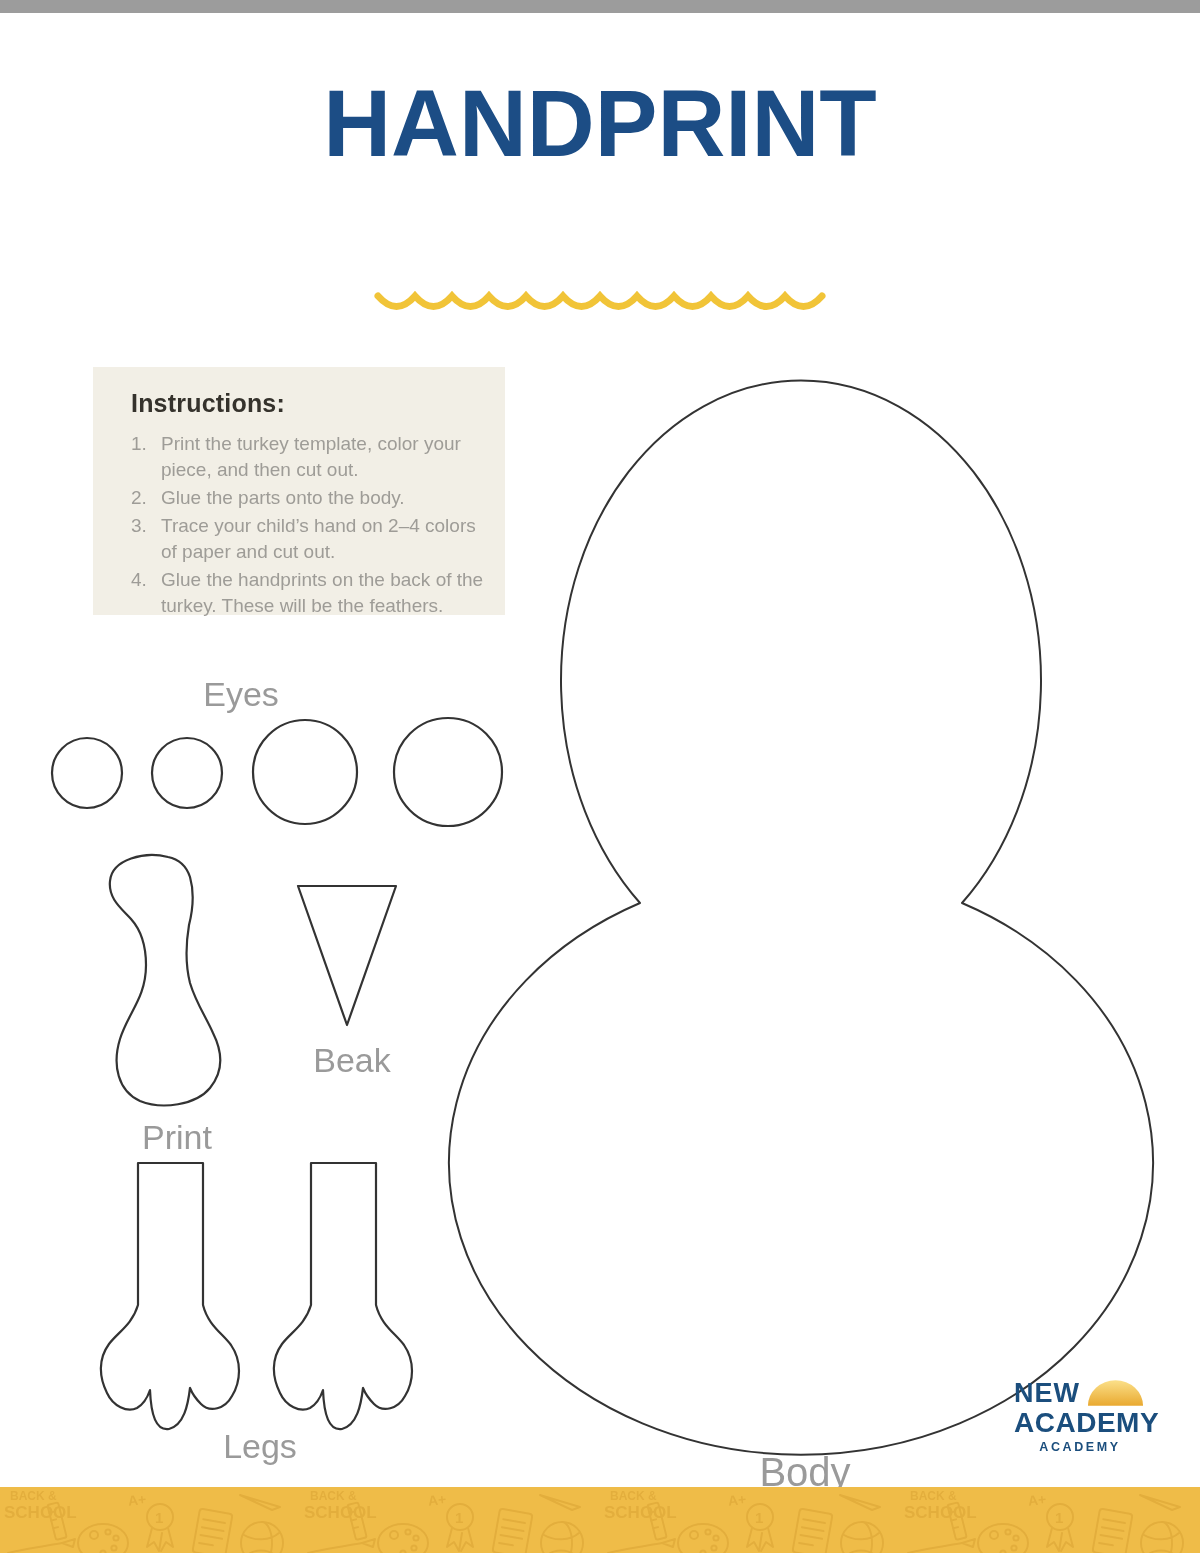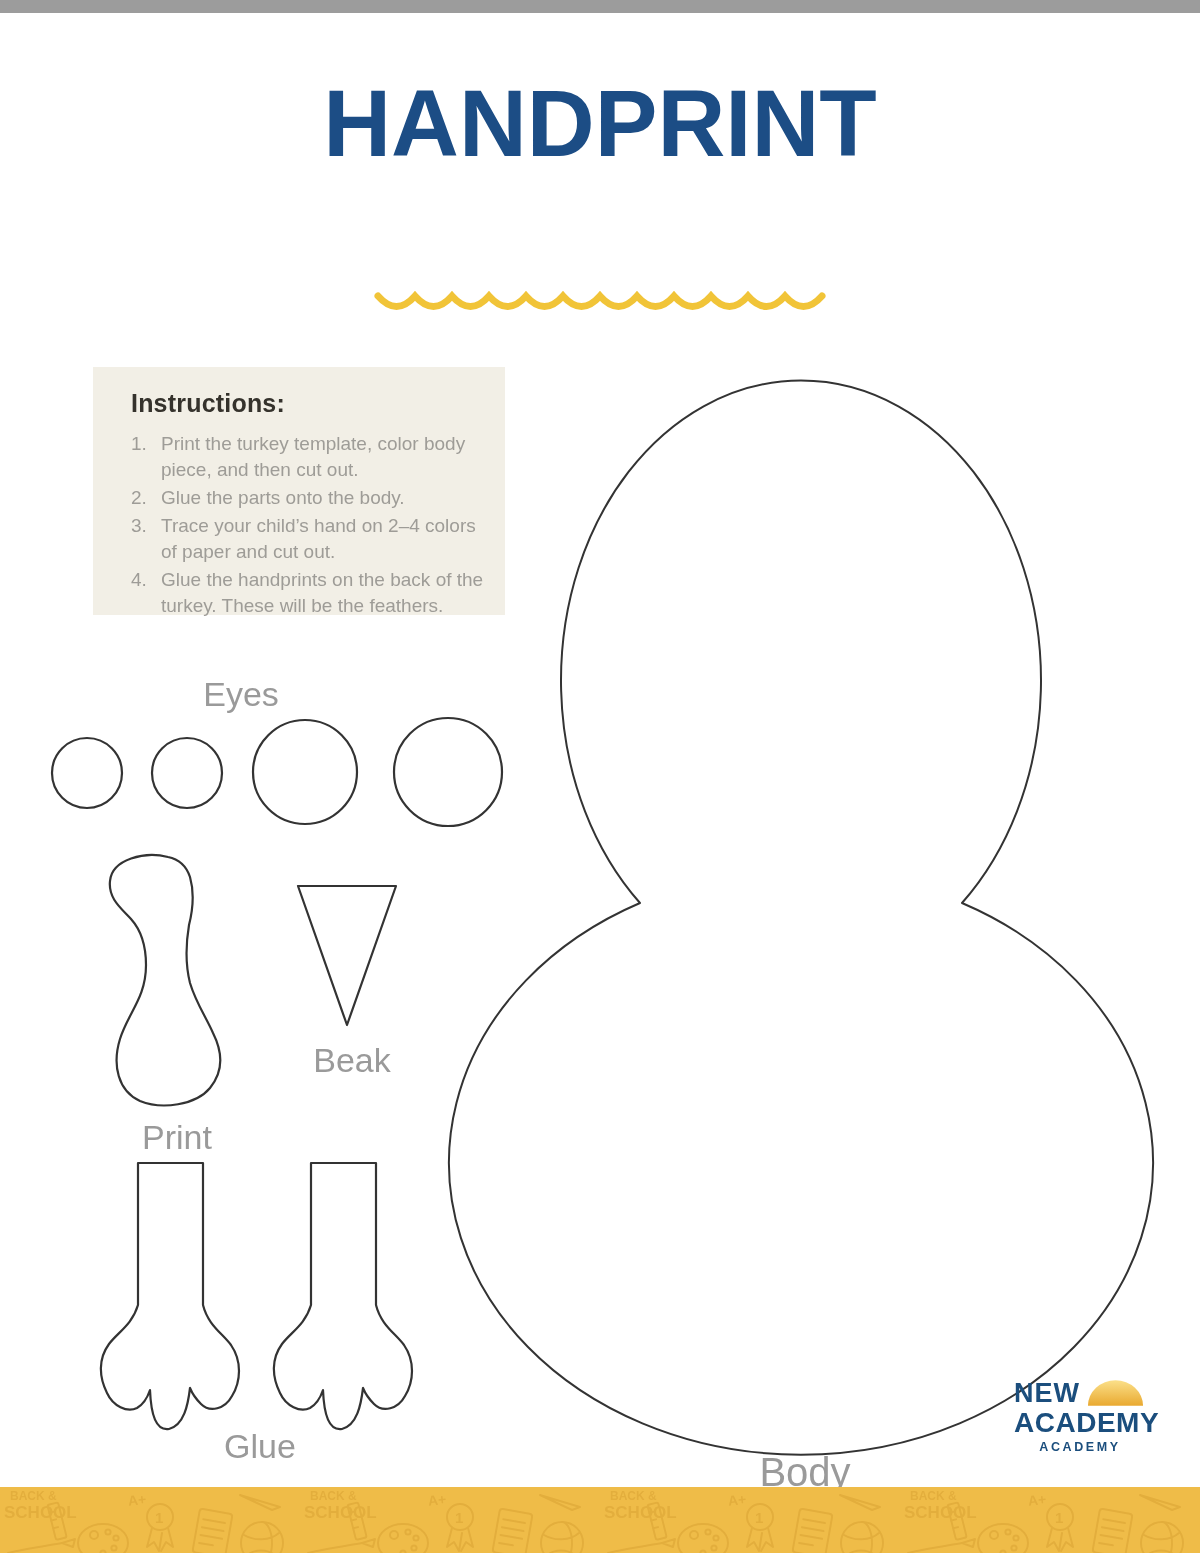--- a/index.html
+++ b/index.html
@@ -105,21 +105,21 @@
     <svg width="452" height="28" viewBox="0 0 452 28">
       <path d="M4 6 q18.5 21 37 0 q18.5 21 37 0 q18.5 21 37 0 q18.5 21 37 0 q18.5 21 37 0 q18.5 21 37 0 q18.5 21 37 0 q18.5 21 37 0 q18.5 21 37 0 q18.5 21 37 0 q18.5 21 37 0 q18.5 21 37 0" fill="none" stroke="var(--accent-yellow)" stroke-width="7" stroke-linecap="round"></path>
     </svg>
   </div>
 
   <div class="instructions">
     <h3>Instructions:</h3>
     <ol>
       <li>
         <span class="num">1.</span>
-        <span class="itxt">Print the turkey template, color body piece, and then cut out.</span>
+        <span class="itxt">Print the turkey template, color your piece, and then cut out.</span>
       </li>
       <li>
         <span class="num">2.</span>
         <span class="itxt">Glue the parts onto the body.</span>
       </li>
       <li>
         <span class="num">3.</span>
         <span class="itxt">Trace your child’s hand on 2–4 colors of paper and cut out.</span>
       </li>
       <li>
@@ -142,21 +142,21 @@
 
     <path class="tpl" transform="translate(138,1150)" d="M0 0 H65 V142 C70 162 84 170 93 182 C104 198 103 218 94 233 C87 246 72 250 63 241 C58 236 54 230 52 225 C50 242 46 262 31 266 C18 268 13 252 12 227 C10 233 6 241 -1 245 C-11 250 -25 243 -31 230 C-39 214 -40 196 -29 181 C-20 169 -6 162 0 142 Z"></path>
     <path class="tpl" transform="translate(311,1150)" d="M0 0 H65 V142 C70 162 84 170 93 182 C104 198 103 218 94 233 C87 246 72 250 63 241 C58 236 54 230 52 225 C50 242 46 262 31 266 C18 268 13 252 12 227 C10 233 6 241 -1 245 C-11 250 -25 243 -31 230 C-39 214 -40 196 -29 181 C-20 169 -6 162 0 142 Z"></path>
 
     <path class="tpl thin" d="M640 890 A240 300 0 1 1 962 890 A352 292 0 1 1 640 890 Z"></path>
   </svg>
 
   <div class="tpl-label" style="left:241px;top:681px;">Eyes</div>
   <div class="tpl-label" style="left:177px;top:1124px;">Print</div>
   <div class="tpl-label" style="left:352px;top:1047px;">Beak</div>
-  <div class="tpl-label" style="left:260px;top:1433px;">Glue</div>
+  <div class="tpl-label" style="left:260px;top:1433px;">Legs</div>
   <div class="tpl-label big" style="left:805px;top:1459px;">Body</div>
 
   <div class="logo">
     <div class="logo-row1">
       <span class="logo-new">NEW</span>
       <svg width="62" height="28" viewBox="0 0 62 28">
         <defs>
           <linearGradient id="sunGrad" x1="0" y1="0" x2="0" y2="1">
             <stop offset="0" stop-color="#fbe08a"></stop>
             <stop offset="1" stop-color="#e9a930"></stop>

